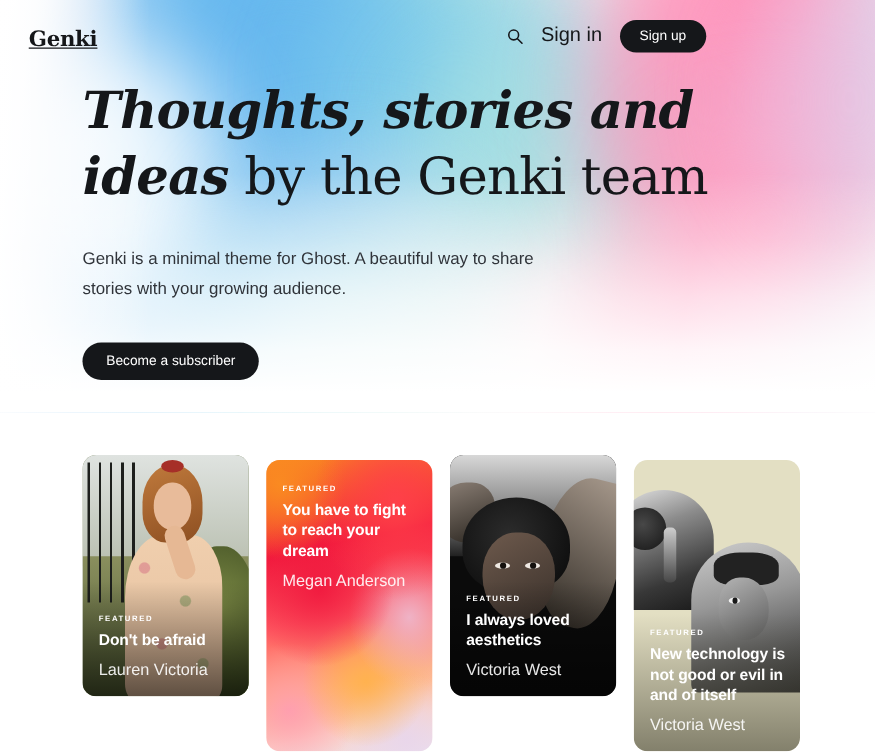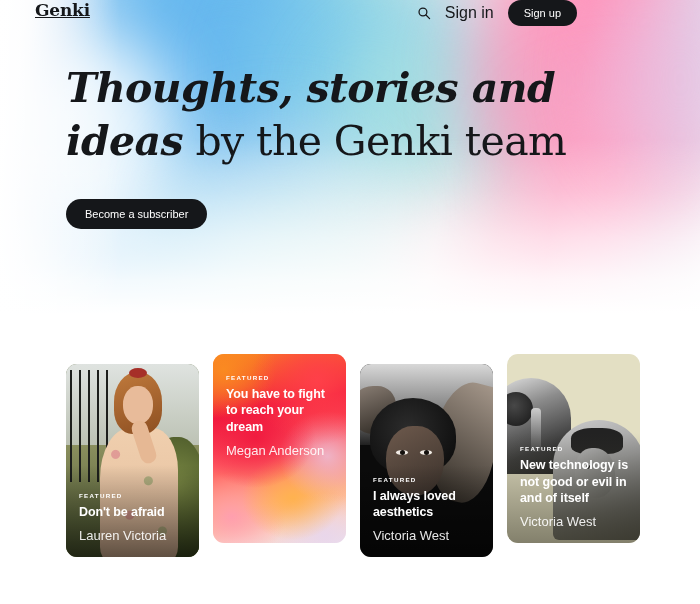--- a/index.html
+++ b/index.html
@@ -59,22 +59,22 @@
       rgba(255,255,255,.90) 85%,
       rgba(255,255,255,1) 95%);
   }
   .wc-fade-l {
     position: absolute; left: 0; top: 0; width: 120px; height: 330px;
     background: linear-gradient(to right, rgba(255,255,255,.95), rgba(255,255,255,0));
   }
 
   
   .header {
-    position: absolute; left: 17px; top: 0; width: 576px; height: 42px;
-    display: flex; align-items: flex-start; z-index: 5;
+    position: absolute; left: 5px; top: 0; width: 576px; height: 42px;
+    display: flex; align-items: flex-end; z-index: 5;
   }
   .brand {
     margin-left: 18px;
     font-family: "DejaVu Serif", serif;
     font-weight: 700; font-size: 17px; color: #15171a;
     letter-spacing: -0.2px;
   }
   .nav { display: flex; align-items: center; gap: 19px; margin-left: 24px; }
   .nav-item {
     font-size: 11.5px; color: #15171a; text-decoration: none;
@@ -124,21 +124,21 @@
   }
   .card {
     position: relative;
     width: 133px; height: 193px;
     border-radius: 11px;
     overflow: hidden;
     flex: none;
     cursor: pointer;
   }
   .card.tall { height: 193px; margin-top: 34px; }
-  .card.inset { height: 189px; margin-top: 24px; }
+  .card.inset { height: 233px; margin-top: 38px; }
 
   .card-ov {
     position: absolute; left: 0; right: 0; bottom: 0; height: 92px;
     background: linear-gradient(to top, rgba(0,0,0,.58), rgba(0,0,0,0));
   }
   .card-body {
     position: absolute; left: 13px; right: 11px; bottom: 14px; z-index: 3;
   }
   .card-body.top { bottom: auto; top: 20px; }
   .feat {
@@ -268,20 +268,21 @@
             <line x1="12.8" y1="12.8" x2="18" y2="18" stroke-linecap="round"></line>
         </svg>
       </span>
       <a class="signin" href="#">Sign in</a>
       <button class="signup">Sign up</button>
     </div>
   </div>
 
   <div class="hero-content">
     <h1 class="headline"><span class="it">Thoughts, stories and ideas</span><span> by the Genki team</span></h1>
+    <p class="sub">Genki is a minimal theme for Ghost. A beautiful way to share stories with your growing audience.</p>
     <button class="cta">Become a subscriber</button>
   </div>
 </div>
 
 <div class="cards">
 
   <article class="card tall">
     <div class="ph1">
       <div class="sky"></div>
         <div class="grnd"></div>

